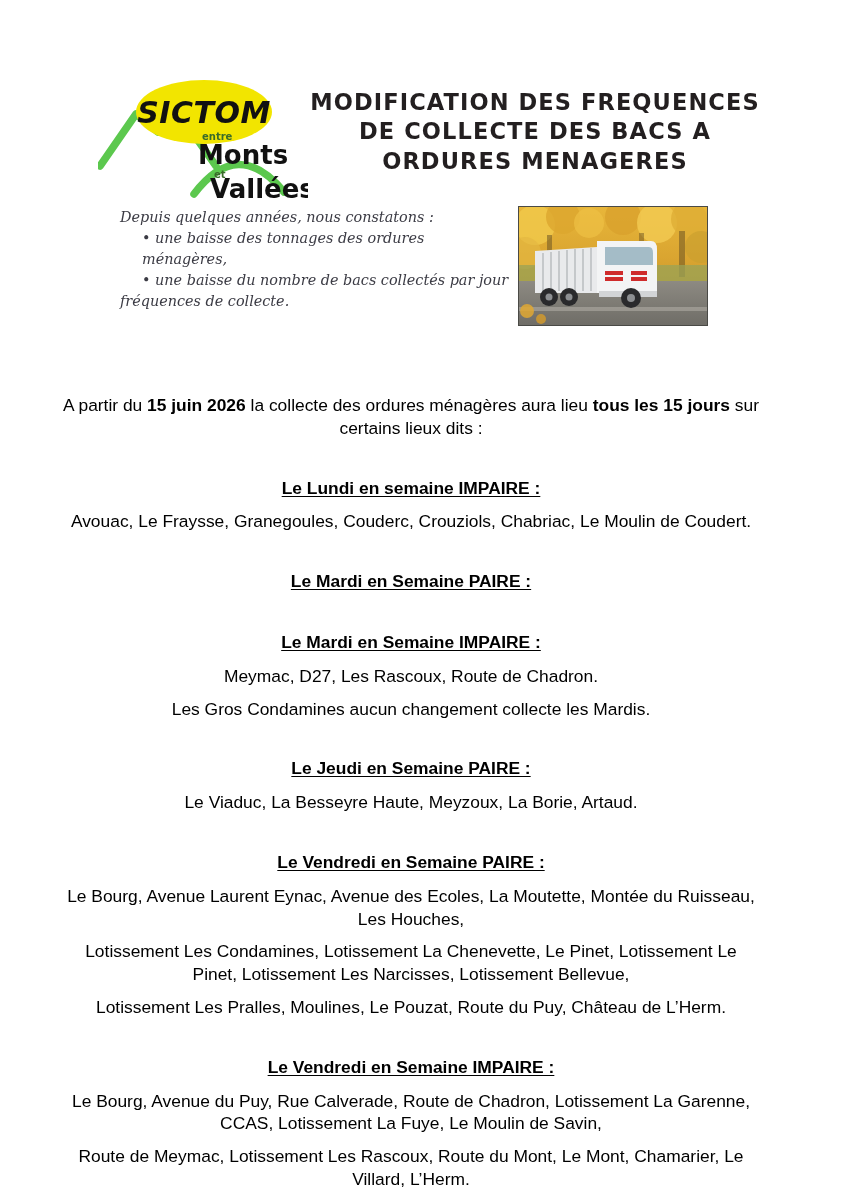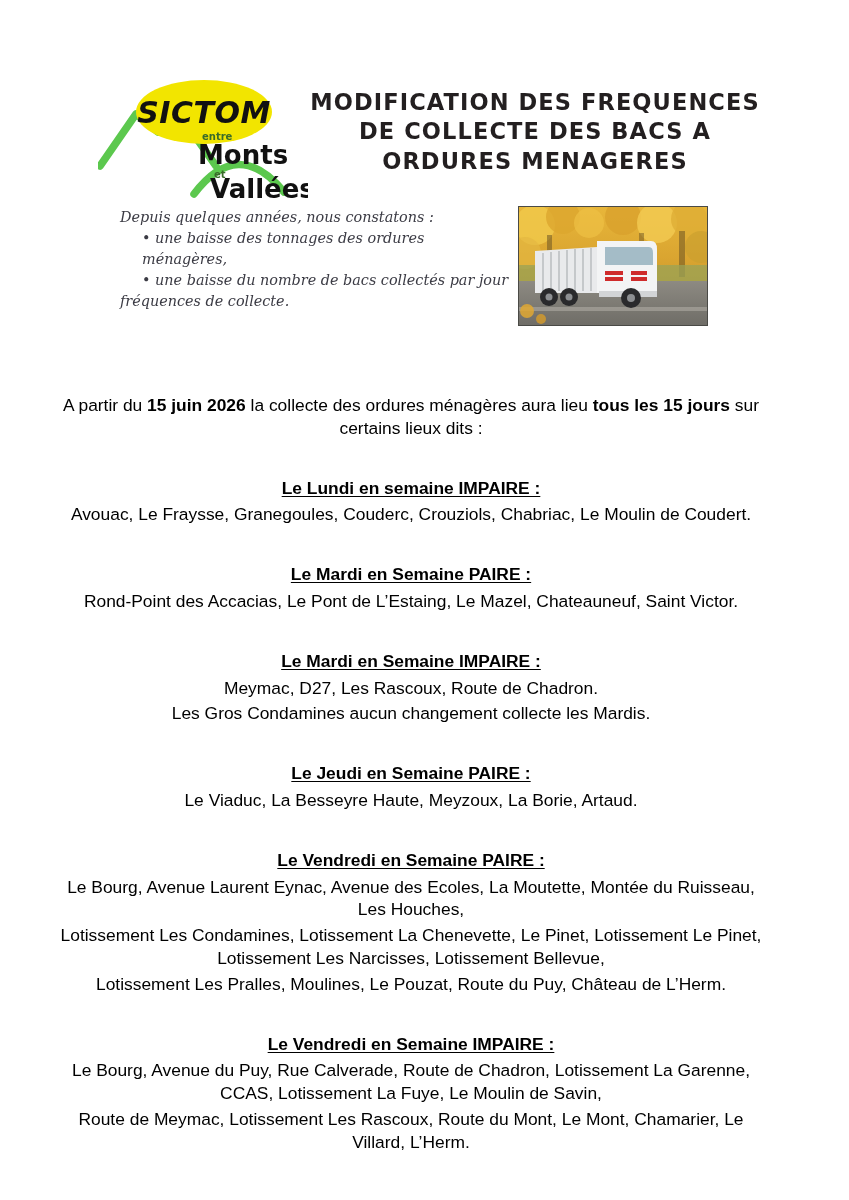--- a/index.html
+++ b/index.html
@@ -108,21 +108,21 @@
     margin-top: 21px;
   }
   .section-heading {
     font-weight: bold;
     text-decoration: underline;
     text-underline-offset: 2px;
     display: inline-block;
     margin: 16px 0 1px 0;
   }
   .section-line {
-    margin: 3px;
+    margin: 10px;
   }
 </style>
 </head>
 <body>
 
 <div class="page">
 
   <div class="header-band">
 
     <div class="logo-block">
@@ -234,21 +234,21 @@
   </div>
 
   <div class="body-text">
 
     <p class="lead">
       <span>A partir du </span><b>15 juin 2026</b><span> la collecte des ordures ménagères aura lieu </span><b>tous les 15 jours</b><span> sur certains lieux dits :</span>
     </p>
 
     <div id="sections-host">
         <div class="section"><div class="section-heading">Le Lundi en semaine IMPAIRE :</div><p class="section-line">Avouac, Le Fraysse, Granegoules, Couderc, Crouziols, Chabriac, Le Moulin de Coudert.</p></div>
-        <div class="section"><div class="section-heading">Le Mardi en Semaine PAIRE :</div><p class="section-line">Rond-Point des Accacias, Le Pont de L’Estaing, Le Mazel, Chateauneuf, Saint Victor.</p></div>
+        <div class="section"><div class="section-heading">Le Mardi en Semaine PAIRE :</div></div>
         <div class="section"><div class="section-heading">Le Mardi en Semaine IMPAIRE :</div><p class="section-line">Meymac, D27, Les Rascoux, Route de Chadron.</p><p class="section-line">Les Gros Condamines aucun changement collecte les Mardis.</p></div>
         <div class="section"><div class="section-heading">Le Jeudi en Semaine PAIRE :</div><p class="section-line">Le Viaduc, La Besseyre Haute, Meyzoux, La Borie, Artaud.</p></div>
         <div class="section"><div class="section-heading">Le Vendredi en Semaine PAIRE :</div><p class="section-line">Le Bourg, Avenue Laurent Eynac, Avenue des Ecoles, La Moutette, Montée du Ruisseau, Les Houches,</p><p class="section-line">Lotissement Les Condamines, Lotissement La Chenevette, Le Pinet, Lotissement Le Pinet, Lotissement Les Narcisses, Lotissement Bellevue,</p><p class="section-line">Lotissement Les Pralles, Moulines, Le Pouzat, Route du Puy, Château de L’Herm.</p></div>
         <div class="section"><div class="section-heading">Le Vendredi en Semaine IMPAIRE :</div><p class="section-line">Le Bourg, Avenue du Puy, Rue Calverade, Route de Chadron, Lotissement La Garenne, CCAS, Lotissement La Fuye, Le Moulin de Savin,</p><p class="section-line">Route de Meymac, Lotissement Les Rascoux, Route du Mont, Le Mont, Chamarier, Le Villard, L’Herm.</p></div>
       </div>
   </div>
 
 </div>
 
 </body></html>

